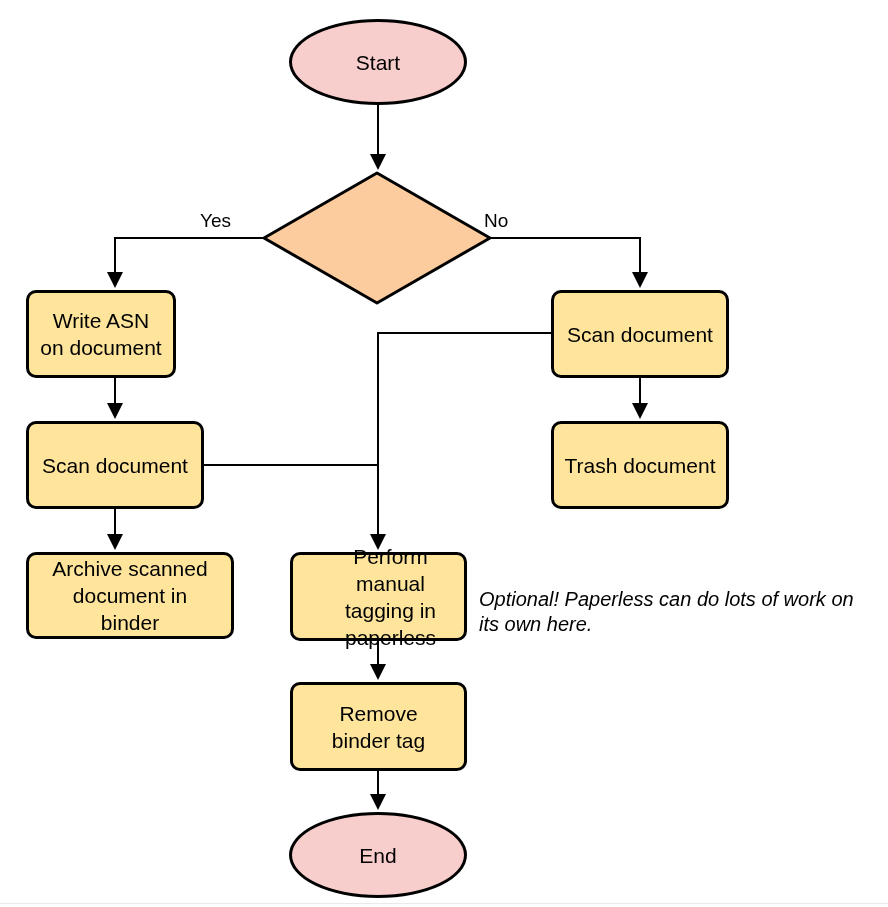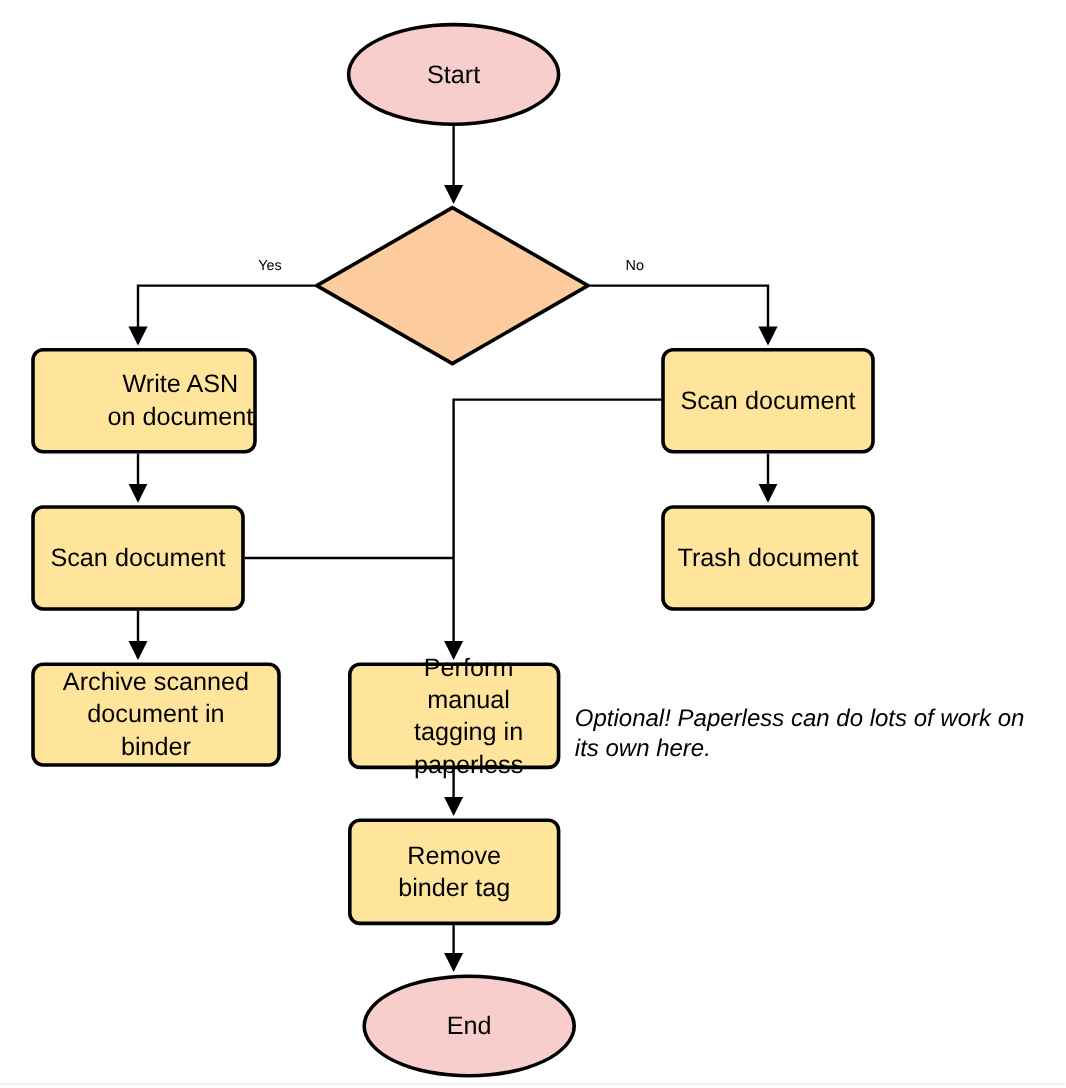--- a/index.html
+++ b/index.html
@@ -56,38 +56,38 @@
     border-radius: 50%;
   }
   .decision-label {
     background: transparent;
     border: none;
   }
 
   
   #n-start     { left: 289px; top: 19px;  width: 178px; height: 86px; }
   #n-decision  { left: 290px; top: 205px; width: 175px; height: 66px; }
-  #n-write-asn { left: 26px;  top: 290px; width: 188px; height: 88px; justify-content: flex-end; }
+  #n-write-asn { left: 26px;  top: 290px; width: 150px; height: 88px; }
   #n-scan-left { left: 26px;  top: 421px; width: 178px; height: 88px; }
   #n-archive   { left: 26px;  top: 552px; width: 208px; height: 87px; }
   #n-scan-right{ left: 551px; top: 290px; width: 178px; height: 88px; }
   #n-trash     { left: 551px; top: 421px; width: 178px; height: 88px; }
   #n-tagging   { left: 290px; top: 552px; width: 177px; height: 89px; padding-left: 24px; }
   #n-remove    { left: 290px; top: 682px; width: 177px; height: 89px; }
-  #n-end       { left: 302px; top: 812px; width: 178px; height: 86px; text-align: center; }
+  #n-end       { left: 289px; top: 812px; width: 178px; height: 86px; text-align: center; }
 
   .edge-label {
     position: absolute;
-    font-size: 12px;
+    font-size: 19px;
     line-height: 22px;
-    text-align: center;
+    text-align: left;
     color: var(--text, #000);
   }
   #lbl-yes { left: 200px; top: 210px; width: 50px; }
-  #lbl-no  { left: 504px; top: 210px; width: 50px; }
+  #lbl-no  { left: 484px; top: 210px; width: 50px; }
 
   .annotation {
     position: absolute;
     left: 479px; top: 587px;
     width: 420px;
     font-size: 20px;
     line-height: 25px;
     font-style: italic;
     white-space: pre-line;
     color: var(--text, #000);

